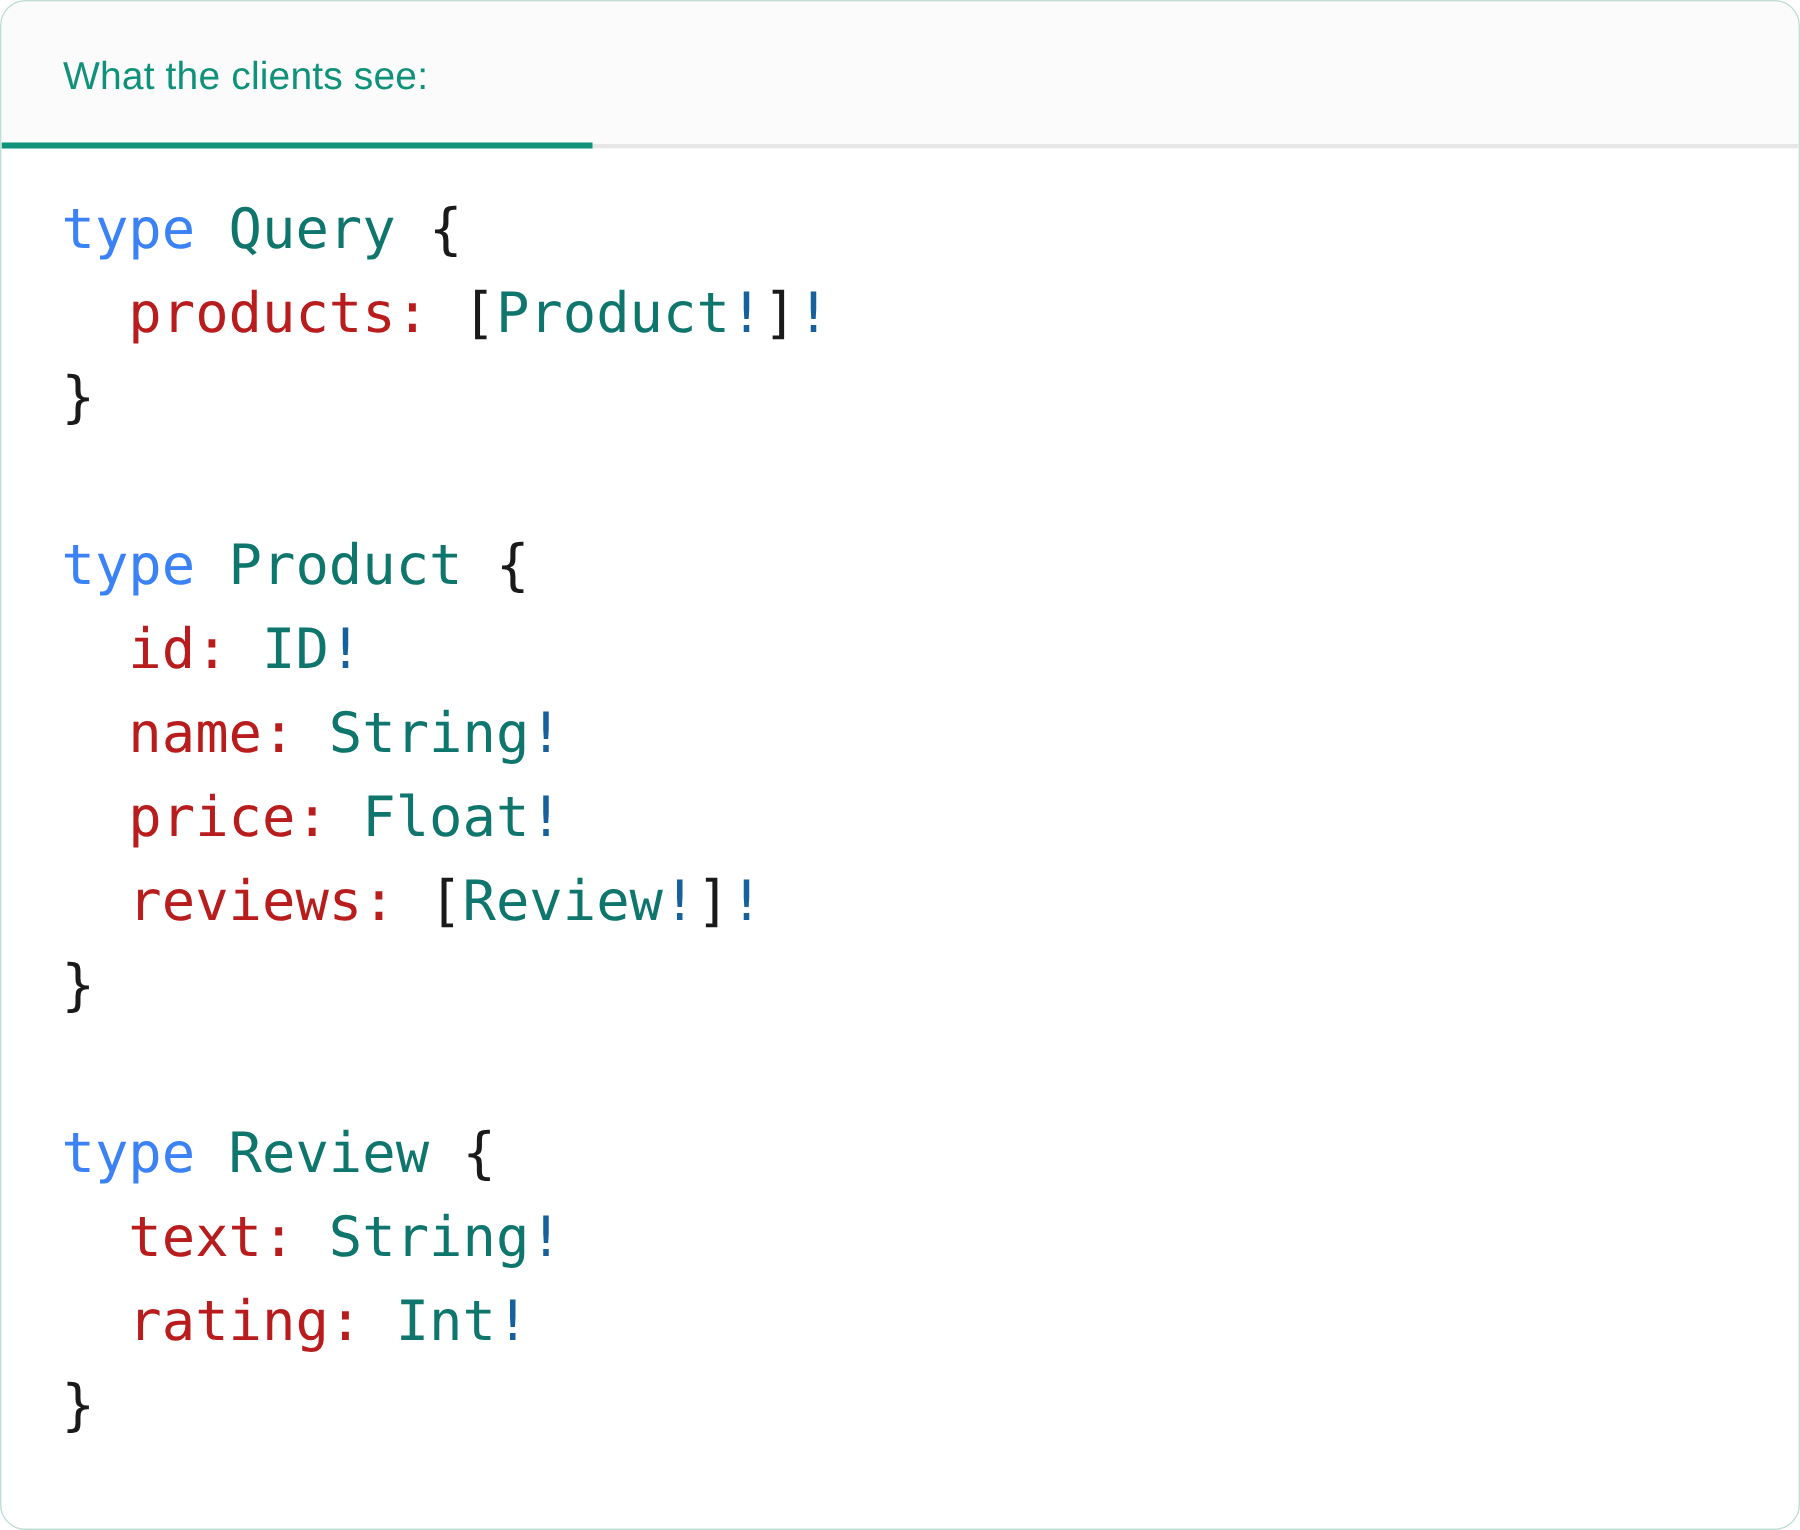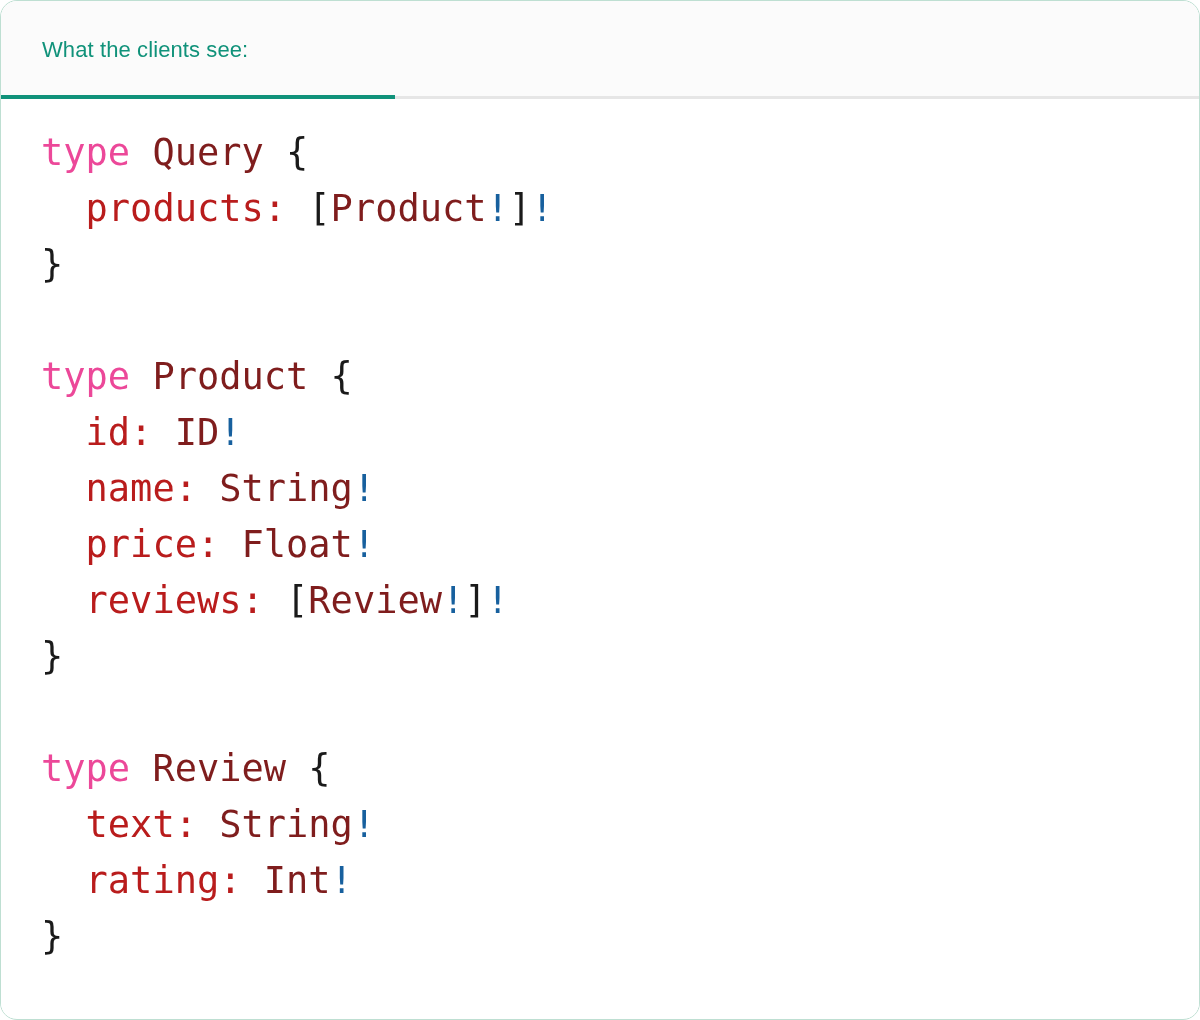--- a/index.html
+++ b/index.html
@@ -47,21 +47,21 @@
     width: 394px;
     height: 98px;
     box-sizing: border-box;
     display: flex;
     align-items: center;
     padding-left: 41px;
     background: transparent;
   }
   .tab-label {
     color: #0b9172;
-    font-size: 22px;
+    font-size: 26px;
     font-weight: 400;
     letter-spacing: 0.1px;
     line-height: 1;
     white-space: nowrap;
   }
   .tab-active-bar {
     position: absolute;
     left: 0;
     bottom: 0;
     width: 394px;
@@ -94,21 +94,21 @@
   }
   .line.blank { height: 56px; }
 
   
   .tok-kw    { color: #135a8e; }   
   .tok-type  { color: #0b9172; }   
   .tok-field { color: #1a1a1a; }   
   .tok-punct { color: #1a1a1a; }   
   .tok-bang  { color: #17609e; }   
 </style>
-<style>.tok-kw{color:#ec4899}.tok-type{color:#7f1d1d}.tok-field{color:#b91c1c}.tok-punct{color:#1a1a1a}.tok-bang{color:#17609e}.tab-label{color:#10927a}.tab-active-bar{background:#10927a}.tabstrip{background:#fbfbfb}.tabstrip-underline{background:#e6e6e6}.panel{border-color:#bedfd2;background:#ffffff}</style></head>
+<style>.tok-kw{color:#3b82f6}.tok-type{color:#0f766e}.tok-field{color:#b91c1c}.tok-punct{color:#1a1a1a}.tok-bang{color:#17609e}.tab-label{color:#10927a}.tab-active-bar{background:#10927a}.tabstrip{background:#fbfbfb}.tabstrip-underline{background:#e6e6e6}.panel{border-color:#bedfd2;background:#ffffff}</style></head>
 <body>
 
 <div class="panel">
 
   <div class="tabstrip">
     <div class="tabstrip-underline"></div>
     <div class="tab">
       <span class="tab-label">What the clients see:</span>
     </div>
     <div class="tab-active-bar"></div>

